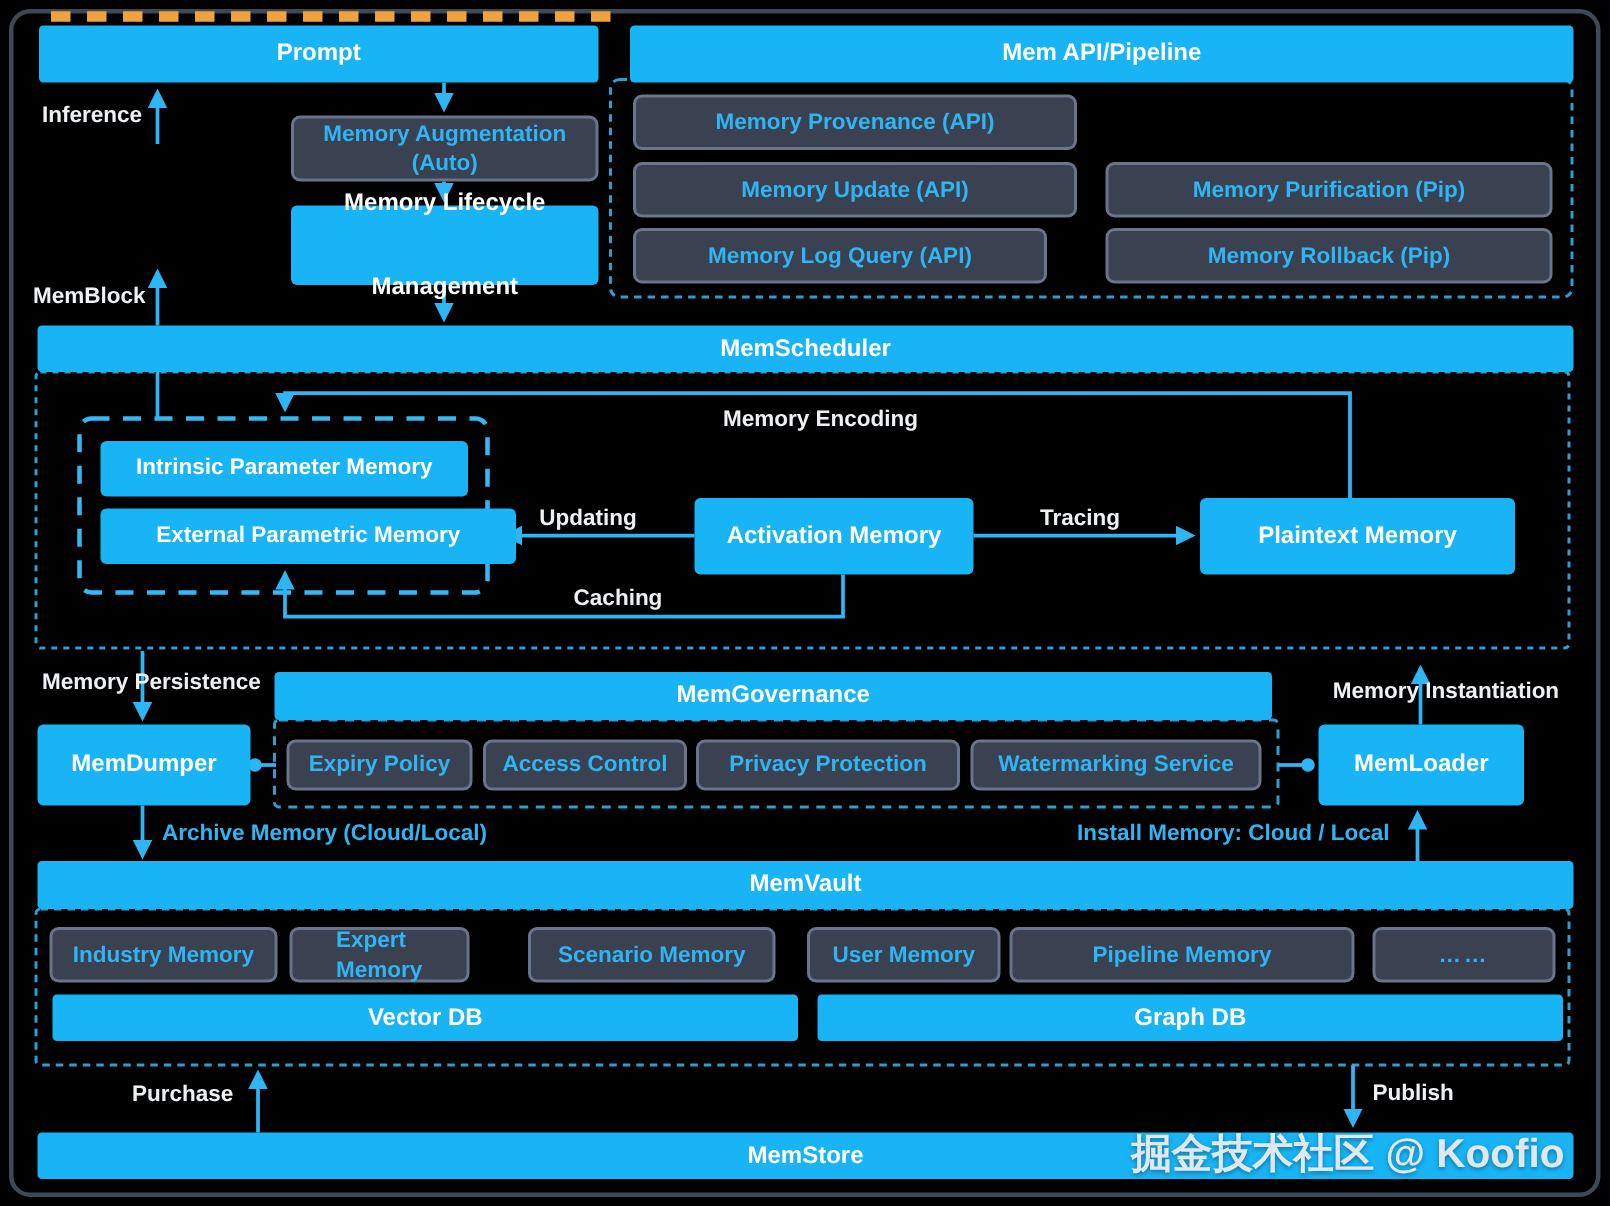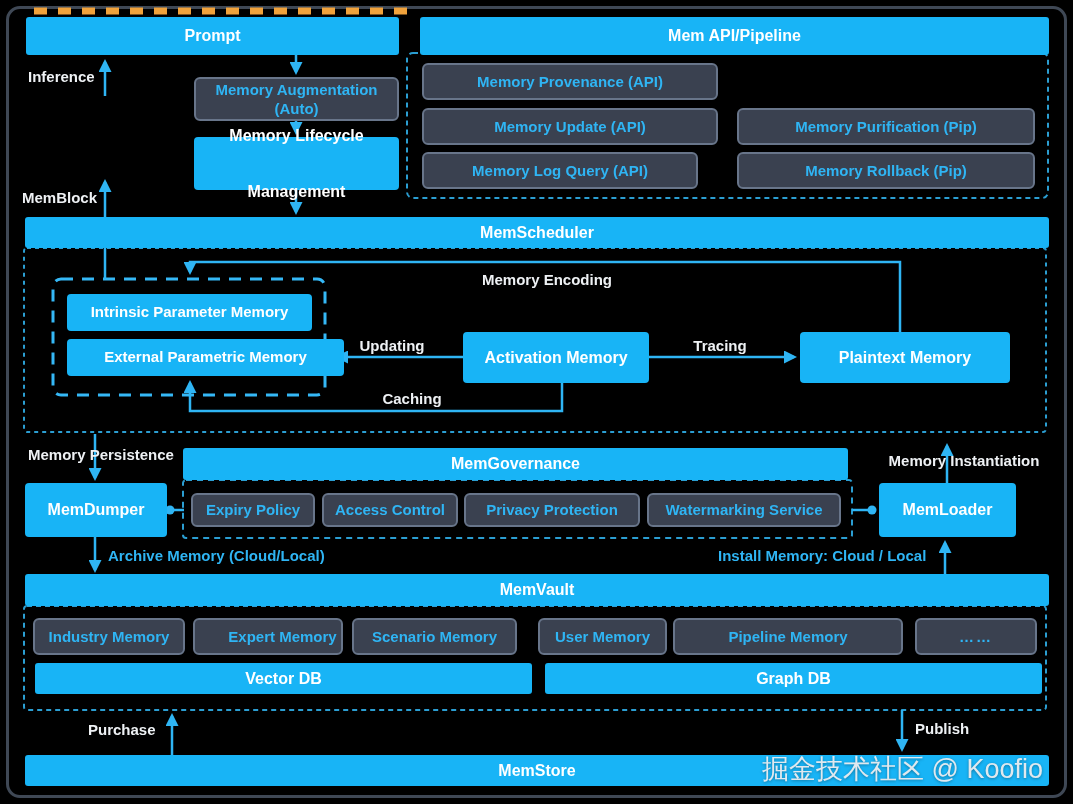--- a/index.html
+++ b/index.html
@@ -22,21 +22,21 @@
   .bar{border-radius:3px;font-size:16px;}
   .dark-box{
     position:absolute;box-sizing:border-box;
     background:#3a4150;border:2px solid #68758a;color:#2fb5f4;font-weight:700;
     display:flex;align-items:center;justify-content:center;text-align:left;
     border-radius:6px;font-size:15px;line-height:1.3;
   }
   .lbl-w{position:absolute;color:#eef1f4;font-weight:700;font-size:15px;white-space:nowrap;}
   .lbl-c{position:absolute;color:#2fb5f4;font-weight:700;font-size:15px;white-space:nowrap;}
   .watermark{
-    position:absolute;color:rgba(233,236,240,0.96);font-weight:400;font-size:27px;
+    position:absolute;color:rgba(233,236,240,0.96);font-weight:700;font-size:27px;
     text-shadow:0 1px 3px rgba(0,0,0,0.35);white-space:nowrap;z-index:5;
   }
 </style>
 </head>
 <body>
 
 <div id="canvas">
 
   <div class="frame"></div>
 
@@ -131,21 +131,21 @@
   <div class="dark-box" style="left:647px;top:493px;width:194px;height:34px;">Watermarking Service</div>
 
   <div class="cyan-box" style="left:879px;top:483px;width:137px;height:54px;font-size:16px;">MemLoader</div>
 
   <div class="lbl-c" style="left:108px;top:547px;">Archive Memory (Cloud/Local)</div>
   <div class="lbl-c" style="left:718px;top:547px;">Install Memory: Cloud / Local</div>
 
   <div class="cyan-box bar" style="left:25px;top:574px;width:1024px;height:32px;">MemVault</div>
 
   <div class="dark-box" style="left:33px;top:618px;width:152px;height:37px;">Industry Memory</div>
-  <div class="dark-box" style="left:193px;top:618px;width:150px;height:37px;padding-left:29px;">Expert Memory</div>
+  <div class="dark-box" style="left:193px;top:618px;width:120px;height:37px;padding-left:29px;">Expert Memory</div>
   <div class="dark-box" style="left:352px;top:618px;width:165px;height:37px;">Scenario Memory</div>
   <div class="dark-box" style="left:538px;top:618px;width:129px;height:37px;">User Memory</div>
   <div class="dark-box" style="left:673px;top:618px;width:230px;height:37px;">Pipeline Memory</div>
   <div class="dark-box" style="left:915px;top:618px;width:122px;height:37px;letter-spacing:2px;">……</div>
 
   <div class="cyan-box bar" style="left:35px;top:663px;width:497px;height:31px;">Vector DB</div>
   <div class="cyan-box bar" style="left:545px;top:663px;width:497px;height:31px;">Graph DB</div>
 
   <div class="lbl-w" style="left:88px;top:721px;">Purchase</div>
   <div class="lbl-w" style="left:915px;top:720px;">Publish</div>

